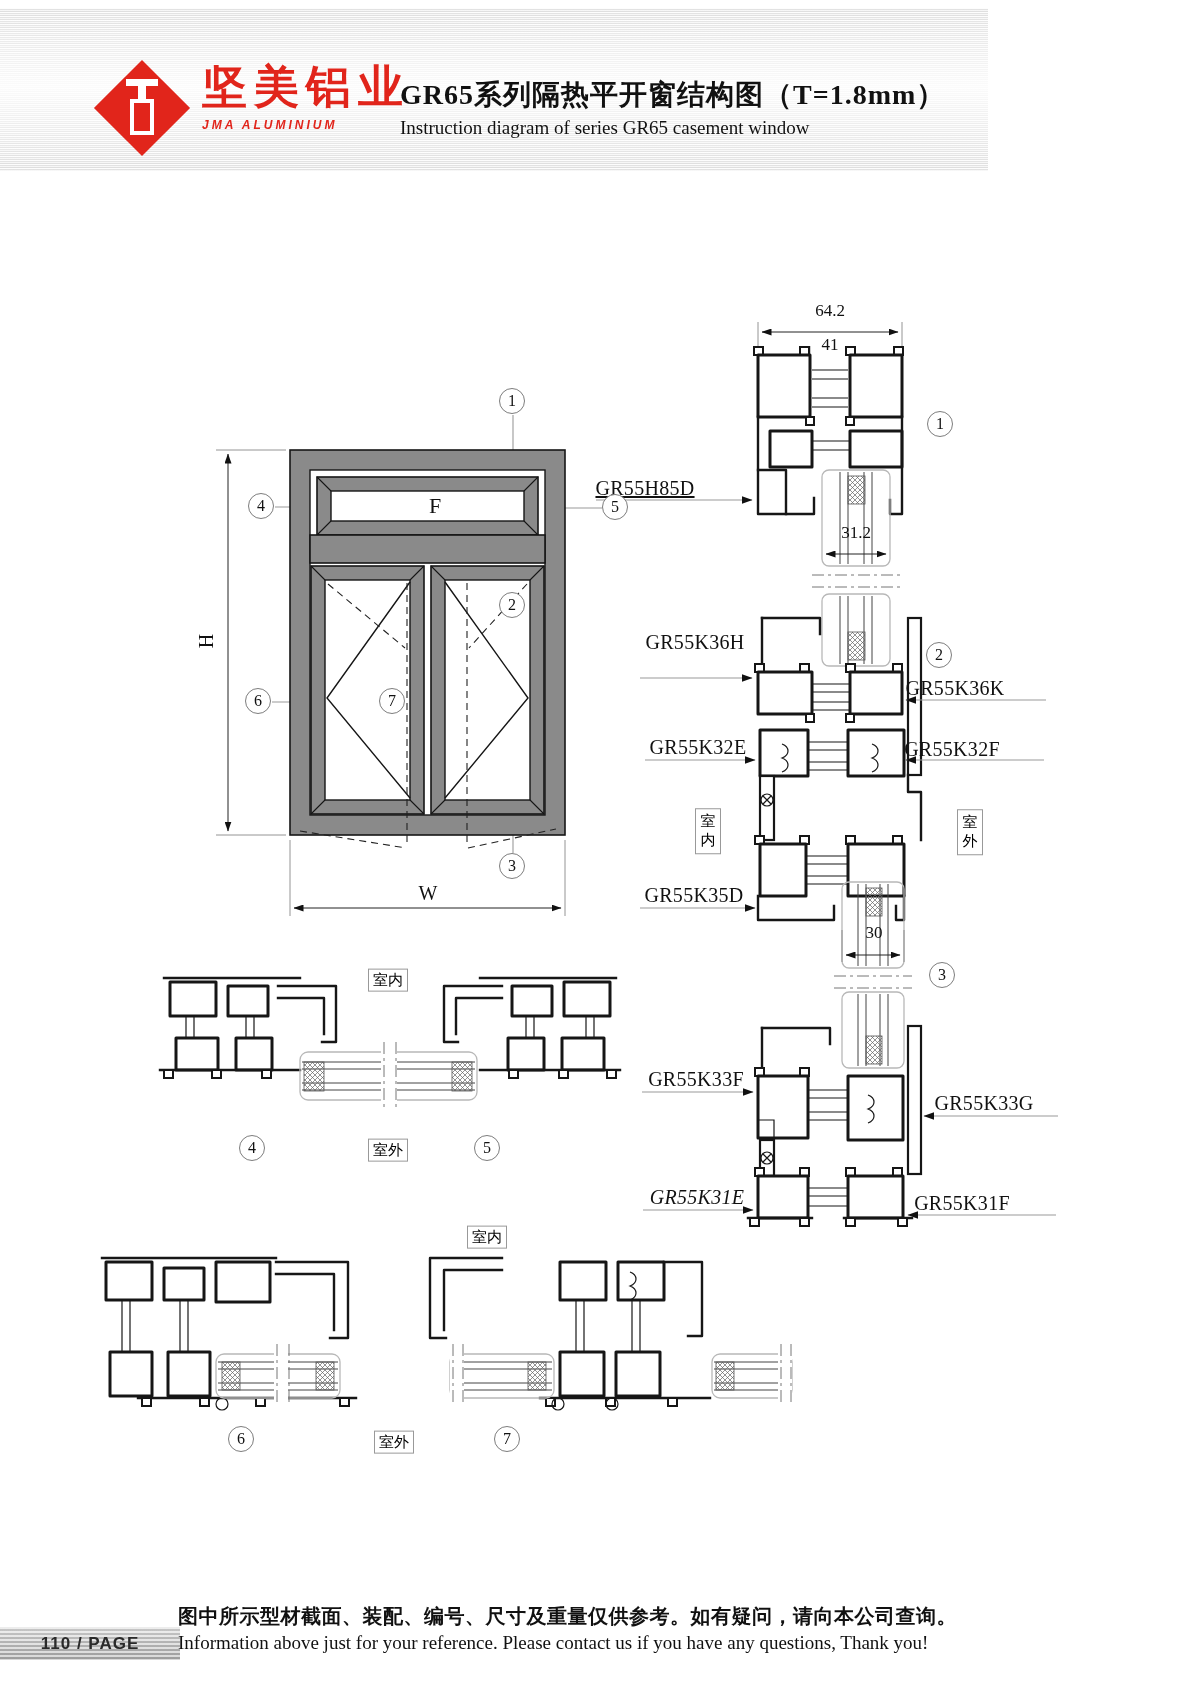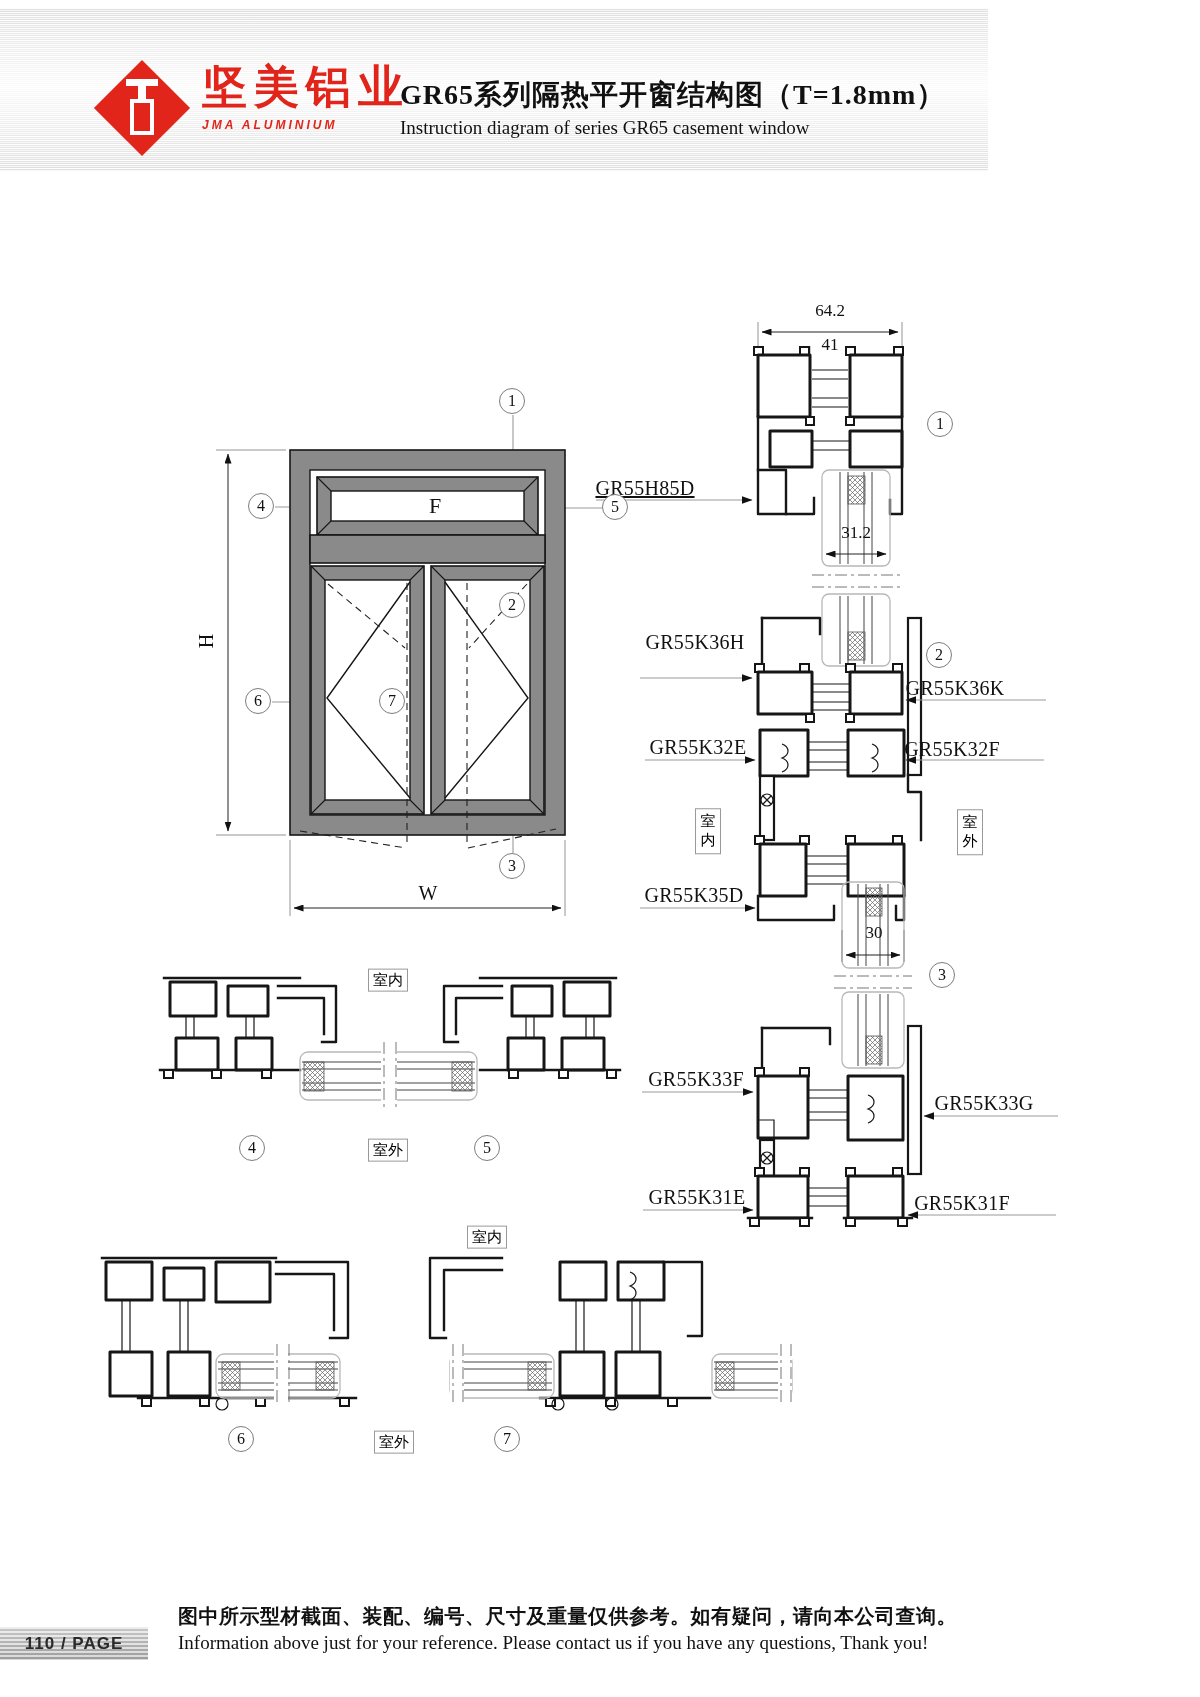--- a/index.html
+++ b/index.html
@@ -32,21 +32,21 @@
   .part{position:absolute;transform:translateX(-50%);font:20px "Liberation Serif",serif;letter-spacing:.3px;color:#111;white-space:nowrap;}
   .co{position:absolute;width:26px;height:26px;margin:-14px 0 0 -14px;border:1.4px solid #7d7d7d;border-radius:50%;
       background:#fff;display:flex;align-items:center;justify-content:center;
       font:16px "Liberation Serif",serif;color:#111;box-sizing:border-box;}
   .env{position:absolute;transform:translate(-50%,-50%);border:1px solid #999;background:#fff;
        font:15px/1.25 "Liberation Sans",sans-serif;color:#000;padding:1px 4px;white-space:nowrap;}
   .envv{position:absolute;transform:translate(-50%,-50%);border:1px solid #999;background:#fff;
        font:15px/1.25 "Liberation Sans",sans-serif;color:#000;width:18px;padding:3px 3px;
        text-align:center;word-break:break-all;white-space:normal;}
   
-  .badge{position:absolute;left:0;top:1627px;width:148px;height:33px;
+  .badge{position:absolute;left:0;top:1627px;width:180px;height:33px;
     background:repeating-linear-gradient(to bottom,rgba(255,255,255,.55) 0 2px,rgba(0,0,0,.08) 2px 4px),linear-gradient(#d9d9d9,#a8a8a8);
     display:flex;align-items:center;justify-content:center;
     font:bold 17px "Liberation Sans",sans-serif;color:#2a2a2a;letter-spacing:1px;}
   .note-cn{position:absolute;left:178px;top:1603px;margin:0;font:bold 20px "Liberation Sans",sans-serif;color:#111;letter-spacing:.5px;}
   .note-en{position:absolute;left:178px;top:1632px;margin:0;font: 19px "Liberation Serif",serif;color:#111;}
   
   svg{position:absolute;left:0;top:0;}
   .gray{fill:#8a8a8a;stroke:#161616;stroke-width:1.6;}
   .wht{fill:#fff;stroke:#161616;stroke-width:1.4;}
   .bv{stroke:#161616;stroke-width:1.1;}
@@ -406,21 +406,21 @@
   <span class="txt dimt" style="left:874px;top:933px;">30</span>
 
   <span class="part" style="left:645px;top:477px;text-decoration:underline;">GR55H85D</span>
   <span class="part" style="left:695px;top:631px;">GR55K36H</span>
   <span class="part" style="left:955px;top:677px;">GR55K36K</span>
   <span class="part" style="left:698px;top:736px;">GR55K32E</span>
   <span class="part" style="left:952px;top:738px;">GR55K32F</span>
   <span class="part" style="left:694px;top:884px;">GR55K35D</span>
   <span class="part" style="left:696px;top:1068px;">GR55K33F</span>
   <span class="part" style="left:984px;top:1092px;">GR55K33G</span>
-  <span class="part" style="left:697px;top:1186px;">GR55K31E</span>
+  <span class="part" style="left:697px;top:1186px;font-style:italic;">GR55K31E</span>
   <span class="part" style="left:962px;top:1192px;">GR55K31F</span>
 
   <div class="co" style="left:513px;top:402px;">
       <span>1</span>
     </div>
   <div class="co" style="left:513px;top:606px;">
       <span>2</span>
     </div>
   <div class="co" style="left:513px;top:867px;">
       <span>3</span>

